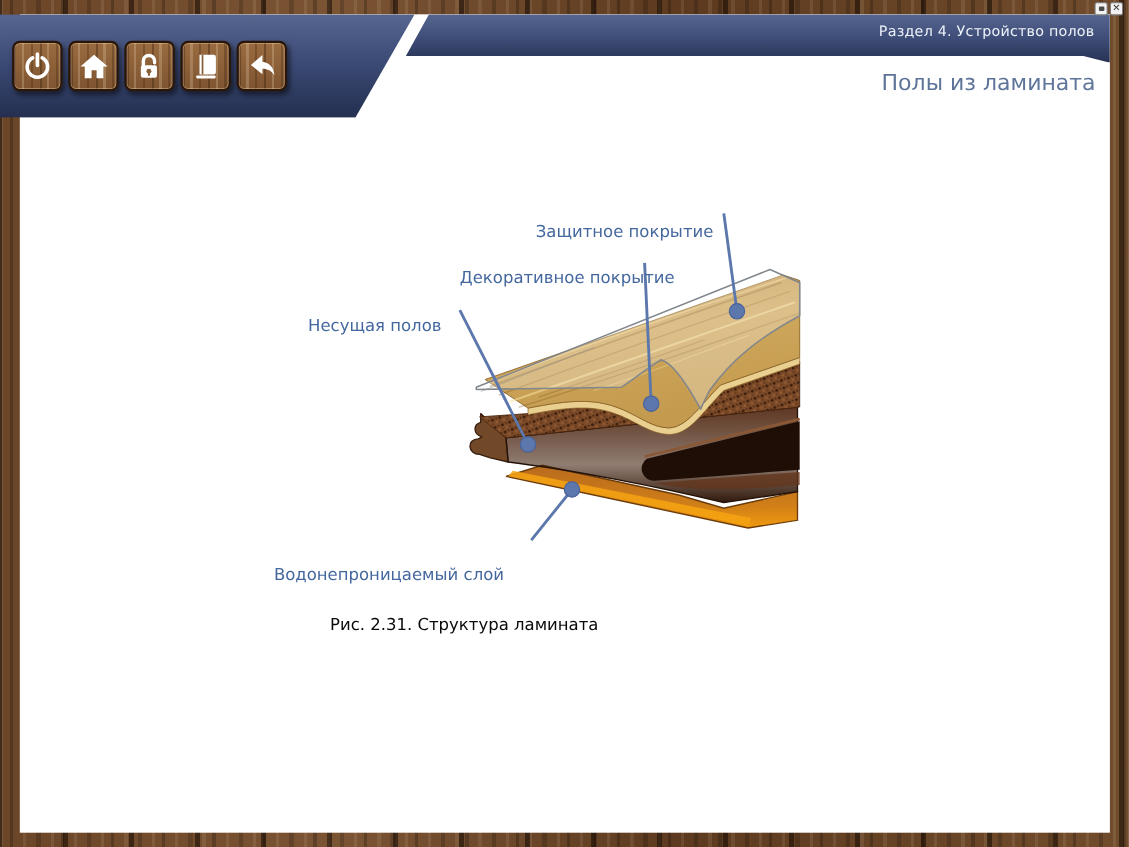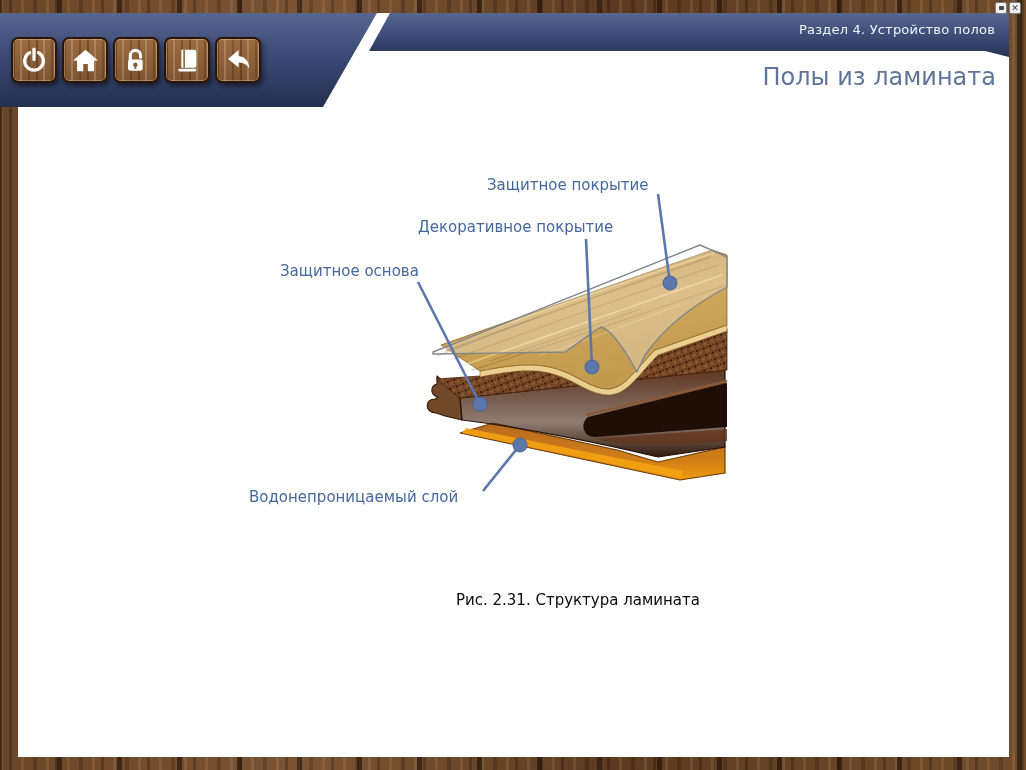--- a/index.html
+++ b/index.html
@@ -26,21 +26,21 @@
     position:absolute;left:360px;top:13px;width:649px;height:44px;
     background:linear-gradient(#57668f,#3e4d78 50%,#273253);
     clip-path:polygon(30px 0,100% 0,100% 44px,625px 38px,9px 38px);
   }
   .header-title{
     position:absolute;top:9px;right:14px;
     color:#eef2fa;font-size:13px;letter-spacing:.2px;
   }
   .page-title{
     position:absolute;top:63px;right:30px;
-    color:#5e7499;font-size:24px;
+    color:#5e7499;font-size:20px;
   }
   
   .winbtn{
     position:absolute;top:2px;width:12px;height:12px;box-sizing:border-box;
     background:#f2f2f2;border:1px solid #7d7d7d;border-radius:2px;
     display:flex;align-items:center;justify-content:center;cursor:pointer;
   }
   .winbtn-min{left:995px;}
   .winbtn-close{left:1009px;}
   .winbtn .sq{width:5px;height:4px;background:#4a4a4a;border-radius:1px;}
@@ -52,29 +52,29 @@
     border:2px solid #2a1507;
     background-image:
       repeating-linear-gradient(90deg, rgba(55,28,8,.38) 0 2px, transparent 2px 7px, rgba(255,235,200,.22) 7px 9px, transparent 9px 15px, rgba(55,28,8,.28) 15px 17px, transparent 17px 23px),
       linear-gradient(#9a6b40,#7e5531);
     box-shadow:2px 3px 5px rgba(0,0,0,.5), inset 0 0 0 1px rgba(255,230,190,.35);
     display:flex;align-items:center;justify-content:center;cursor:pointer;
   }
   .wbtn svg{display:block;}
   
   .fig-label{
-    position:absolute;font-size:15px;color:#44689e;white-space:nowrap;
+    position:absolute;font-size:15px;color:#44689e;white-space:nowrap;margin-top:25px;
   }
   .lbl-protective{left:487px;top:176px;}
   .lbl-decorative{left:418px;top:218px;}
   .lbl-base{left:280px;top:262px;}
   .lbl-waterproof{left:249px;top:488px;text-align:center;}
   .fig-caption{
-    position:absolute;left:300px;top:559px;width:400px;text-align:right;
-    font-size:15px;color:#0a0a0a;margin-top:32px;
+    position:absolute;left:300px;top:559px;width:400px;text-align:left;
+    font-size:15px;color:#0a0a0a;
   }
   .fig-svg{position:absolute;left:240px;top:165px;}
 </style>
 </head>
 <body>
 
 <div class="content-white"></div>
 
 <svg class="fig-svg" width="490" height="330" viewBox="0 0 490 330">
   <defs>
@@ -152,21 +152,21 @@
   <g fill="#5b77ac" stroke="#49629b" stroke-width="1">
     <circle cx="430" cy="118" r="7"></circle>
     <circle cx="352" cy="202" r="7"></circle>
     <circle cx="240" cy="239" r="7"></circle>
     <circle cx="280" cy="280" r="7"></circle>
   </g>
 </svg>
 
 <div class="fig-label lbl-protective">Защитное покрытие</div>
 <div class="fig-label lbl-decorative">Декоративное покрытие</div>
-<div class="fig-label lbl-base">Защитное основа</div>
+<div class="fig-label lbl-base">Несущая полов</div>
 <div class="fig-label lbl-waterproof">Водонепроницаемый слой</div>
 <div class="fig-caption">Рис. 2.31. Структура ламината</div>
 
 <div class="panel-left"></div>
 <div class="header-strip">
   <div class="header-title">Раздел 4. Устройство полов</div>
 </div>
 <div class="page-title">Полы из ламината</div>
 
 <div class="winbtn winbtn-min">

